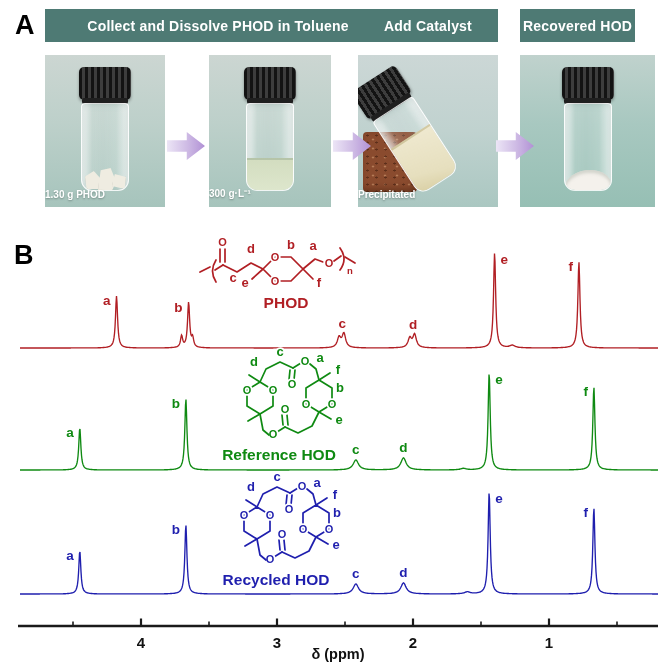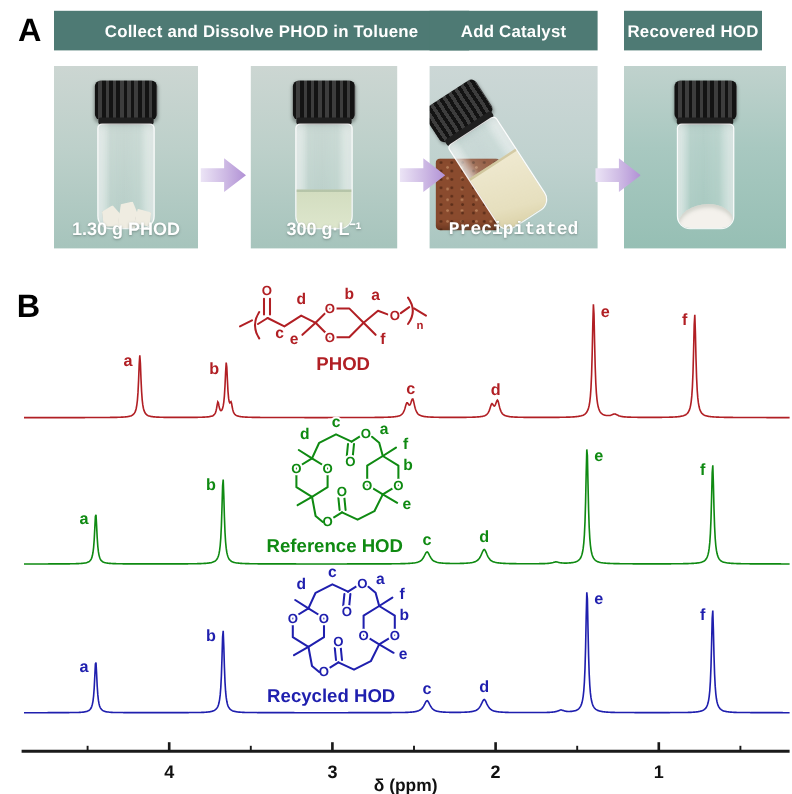--- a/index.html
+++ b/index.html
@@ -7,22 +7,22 @@
             font-family:"Liberation Sans", sans-serif; overflow:hidden; }
   .panel-label { position:absolute; font-weight:bold; font-size:27px; color:#000; z-index:5; }
   
   .step-header { position:absolute; top:9px; height:33px; background:#4e7a74; color:#fff;
                  font-weight:bold; font-size:14px; display:flex; align-items:center;
                  justify-content:center; text-align:center; letter-spacing:.2px; z-index:2; }
   .photo { position:absolute; top:55px; height:152px; overflow:hidden;
            background:linear-gradient(180deg,#ccd6d2 0%,#bdd0ca 45%,#a6c4bc 100%); }
   .photo.p4 { background:linear-gradient(180deg,#c0d2cd 0%,#a8c8c0 45%,#96bfb4 100%); }
   .photo.p3 { background:linear-gradient(180deg,#ccd7d6 0%,#c0d2cf 50%,#aac7c1 100%); }
-  .caption { position:absolute; bottom:7px; left:0; width:100%; text-align:center; color:#fff;
-             font-weight:bold; font-size:15px; text-shadow:0 1px 2px rgba(80,100,95,.6); z-index:3; }
+  .caption { position:absolute; bottom:7px; left:0; width:100%; text-align:left; color:#fff;
+             font-weight:bold; font-size:10px; text-shadow:0 1px 2px rgba(80,100,95,.6); z-index:3; }
   .vial { position:absolute; left:50%; transform:translateX(-50%); top:12px; width:64px; height:124px; }
   .cap  { position:absolute; top:0; left:50%; transform:translateX(-50%); width:52px; height:33px;
           border-radius:5px; background:repeating-linear-gradient(90deg,#131313 0 3px,#3d3d3d 3px 6px);
           box-shadow:0 2px 3px rgba(0,0,0,.35); }
   .cap::after { content:""; position:absolute; bottom:-4px; left:5%; width:90%; height:6px;
                 background:#1f1f1f; border-radius:2px; }
   .glass { position:absolute; top:36px; left:50%; transform:translateX(-50%); width:46px; height:86px;
            border-radius:4px 4px 11px 11px; overflow:hidden;
            background:linear-gradient(90deg,rgba(255,255,255,.78),rgba(236,244,241,.22) 22%,
              rgba(255,255,255,.12) 46%,rgba(228,240,236,.28) 74%,rgba(255,255,255,.72));
@@ -89,21 +89,21 @@
       <div class="cap"></div>
       <div class="glass">
         <div class="solution"></div>
       </div>
     </div>
     <div class="caption">300 g·L⁻¹</div>
   </div>
 
   <div class="arrow" style="left:333px;"></div>
 
-  <div class="photo p3" style="left:358px; width:140px;font-family:Liberation Mono, monospace;">
+  <div class="photo p3" style="left:358px; width:140px;">
     <div class="cork"></div>
     <div class="tilted">
       <div class="cap"></div>
       <div class="glass">
         <div class="liquid-milky"></div>
       </div>
     </div>
     <div class="caption">Precipitated</div>
   </div>
 

